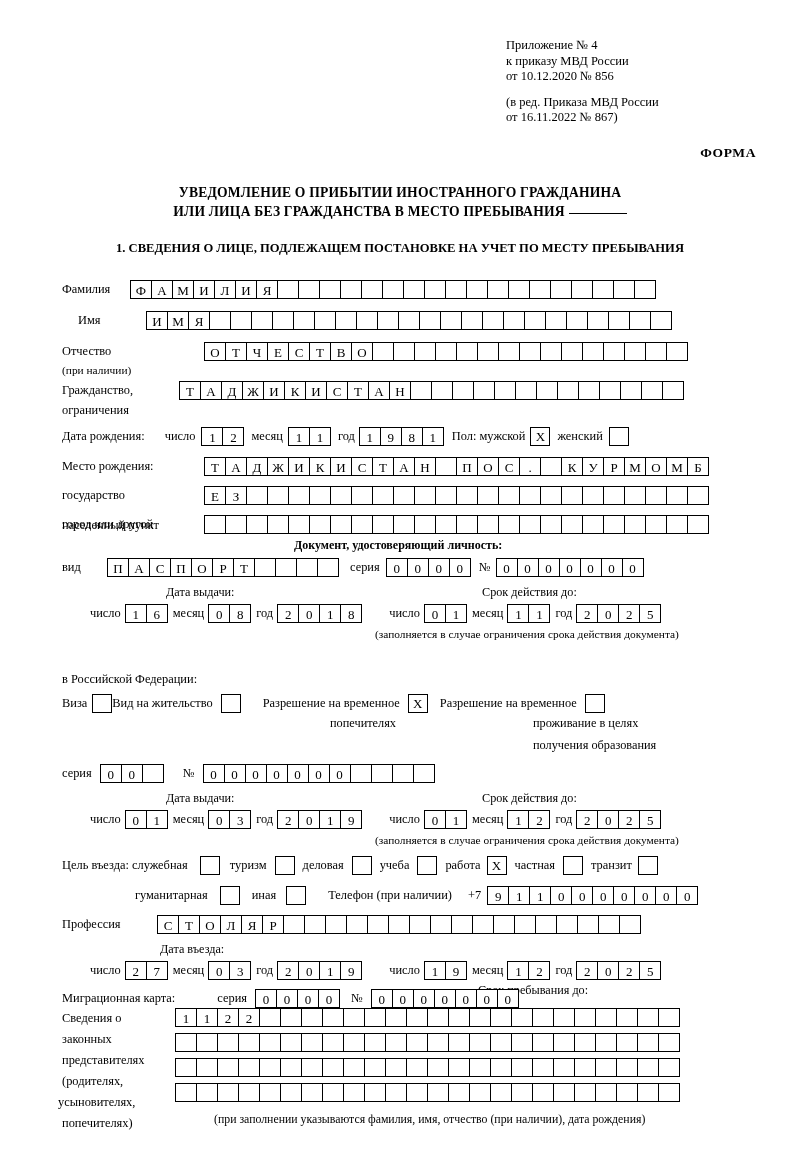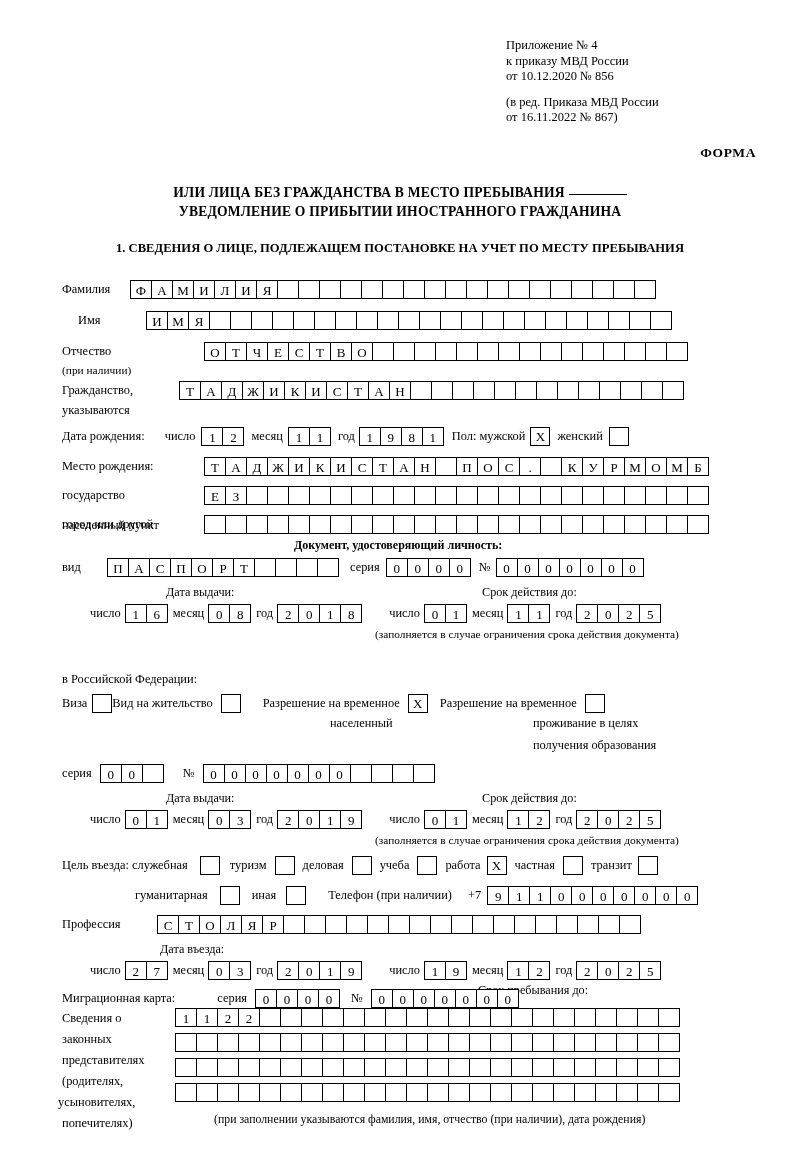--- a/index.html
+++ b/index.html
@@ -114,22 +114,22 @@
     <div>Приложение № 4</div>
     <div>к приказу МВД России</div>
     <div>от 10.12.2020 № 856</div>
     <div class="grp2">(в ред. Приказа МВД России</div>
     <div>от 16.11.2022 № 867)</div>
   </div>
 
   <div class="forma">ФОРМА</div>
 
   <div class="title">
+    <div>УВЕДОМЛЕНИЕ О ПРИБЫТИИ ИНОСТРАННОГО ГРАЖДАНИНА</div>
     <div><span>ИЛИ ЛИЦА БЕЗ ГРАЖДАНСТВА В МЕСТО ПРЕБЫВАНИЯ</span><span class="tail"></span></div>
-    <div>УВЕДОМЛЕНИЕ О ПРИБЫТИИ ИНОСТРАННОГО ГРАЖДАНИНА</div>
   </div>
 
   <div class="section1">1. СВЕДЕНИЯ О ЛИЦЕ, ПОДЛЕЖАЩЕМ ПОСТАНОВКЕ НА УЧЕТ ПО МЕСТУ ПРЕБЫВАНИЯ</div>
 
   <div class="row" style="top:280px; left:62px;">
     <span class="lbl" style="width:68px;">Фамилия</span>
     <span class="boxes" id="bx-surname">
         <span class="bx">Ф</span>
         <span class="bx">А</span>
         <span class="bx">М</span>
@@ -241,21 +241,21 @@
         <span class="bx"></span>
         <span class="bx"></span>
         <span class="bx"></span>
         <span class="bx"></span>
         <span class="bx"></span>
         <span class="bx"></span>
         <span class="bx"></span>
         <span class="bx"></span>
       </span>
   </div>
-  <div class="note" style="top:403px; left:62px; font-size:12.4px;">указываются</div>
+  <div class="note" style="top:403px; left:62px; font-size:12.4px;">ограничения</div>
 
   <div class="row" style="top:427px; left:62px;">
     <span class="lbl">Дата рождения:</span>
     <span class="lbl" style="margin-left:20px;">число</span>
     <span class="boxes" style="margin-left:6px;" id="bx-bday">
         <span class="bx">1</span>
         <span class="bx">2</span>
       </span>
     <span class="lbl" style="margin-left:8px;">месяц</span>
     <span class="boxes" style="margin-left:5px;" id="bx-bmon">
@@ -447,21 +447,21 @@
   <div class="row" style="top:694px; left:62px;">
     <span class="lbl">Виза</span>
     <span class="cb" style="margin-left:5px;"></span>
     <span class="lbl" style="margin-left:0;">Вид на жительство</span>
     <span class="cb" style="margin-left:8px;"></span>
     <span class="lbl" style="margin-left:22px;">Разрешение на временное</span>
     <span class="cb" style="margin-left:8px;">X</span>
     <span class="lbl" style="margin-left:12px;">Разрешение на временное</span>
     <span class="cb" style="margin-left:8px;"></span>
   </div>
-  <div class="note" style="top:716px; left:330px; font-size:12.3px;">населенный</div>
+  <div class="note" style="top:716px; left:330px; font-size:12.3px;">попечителях</div>
   <div class="note" style="top:716px; left:533px; font-size:12.3px;">проживание в целях</div>
   <div class="note" style="top:738px; left:533px; font-size:12.3px;">получения образования</div>
 
   <div class="row" style="top:764px; left:62px;">
     <span class="lbl">серия</span>
     <span class="boxes" style="margin-left:8px;" id="bx-sds">
         <span class="bx">0</span>
         <span class="bx">0</span>
         <span class="bx"></span>
       </span>

